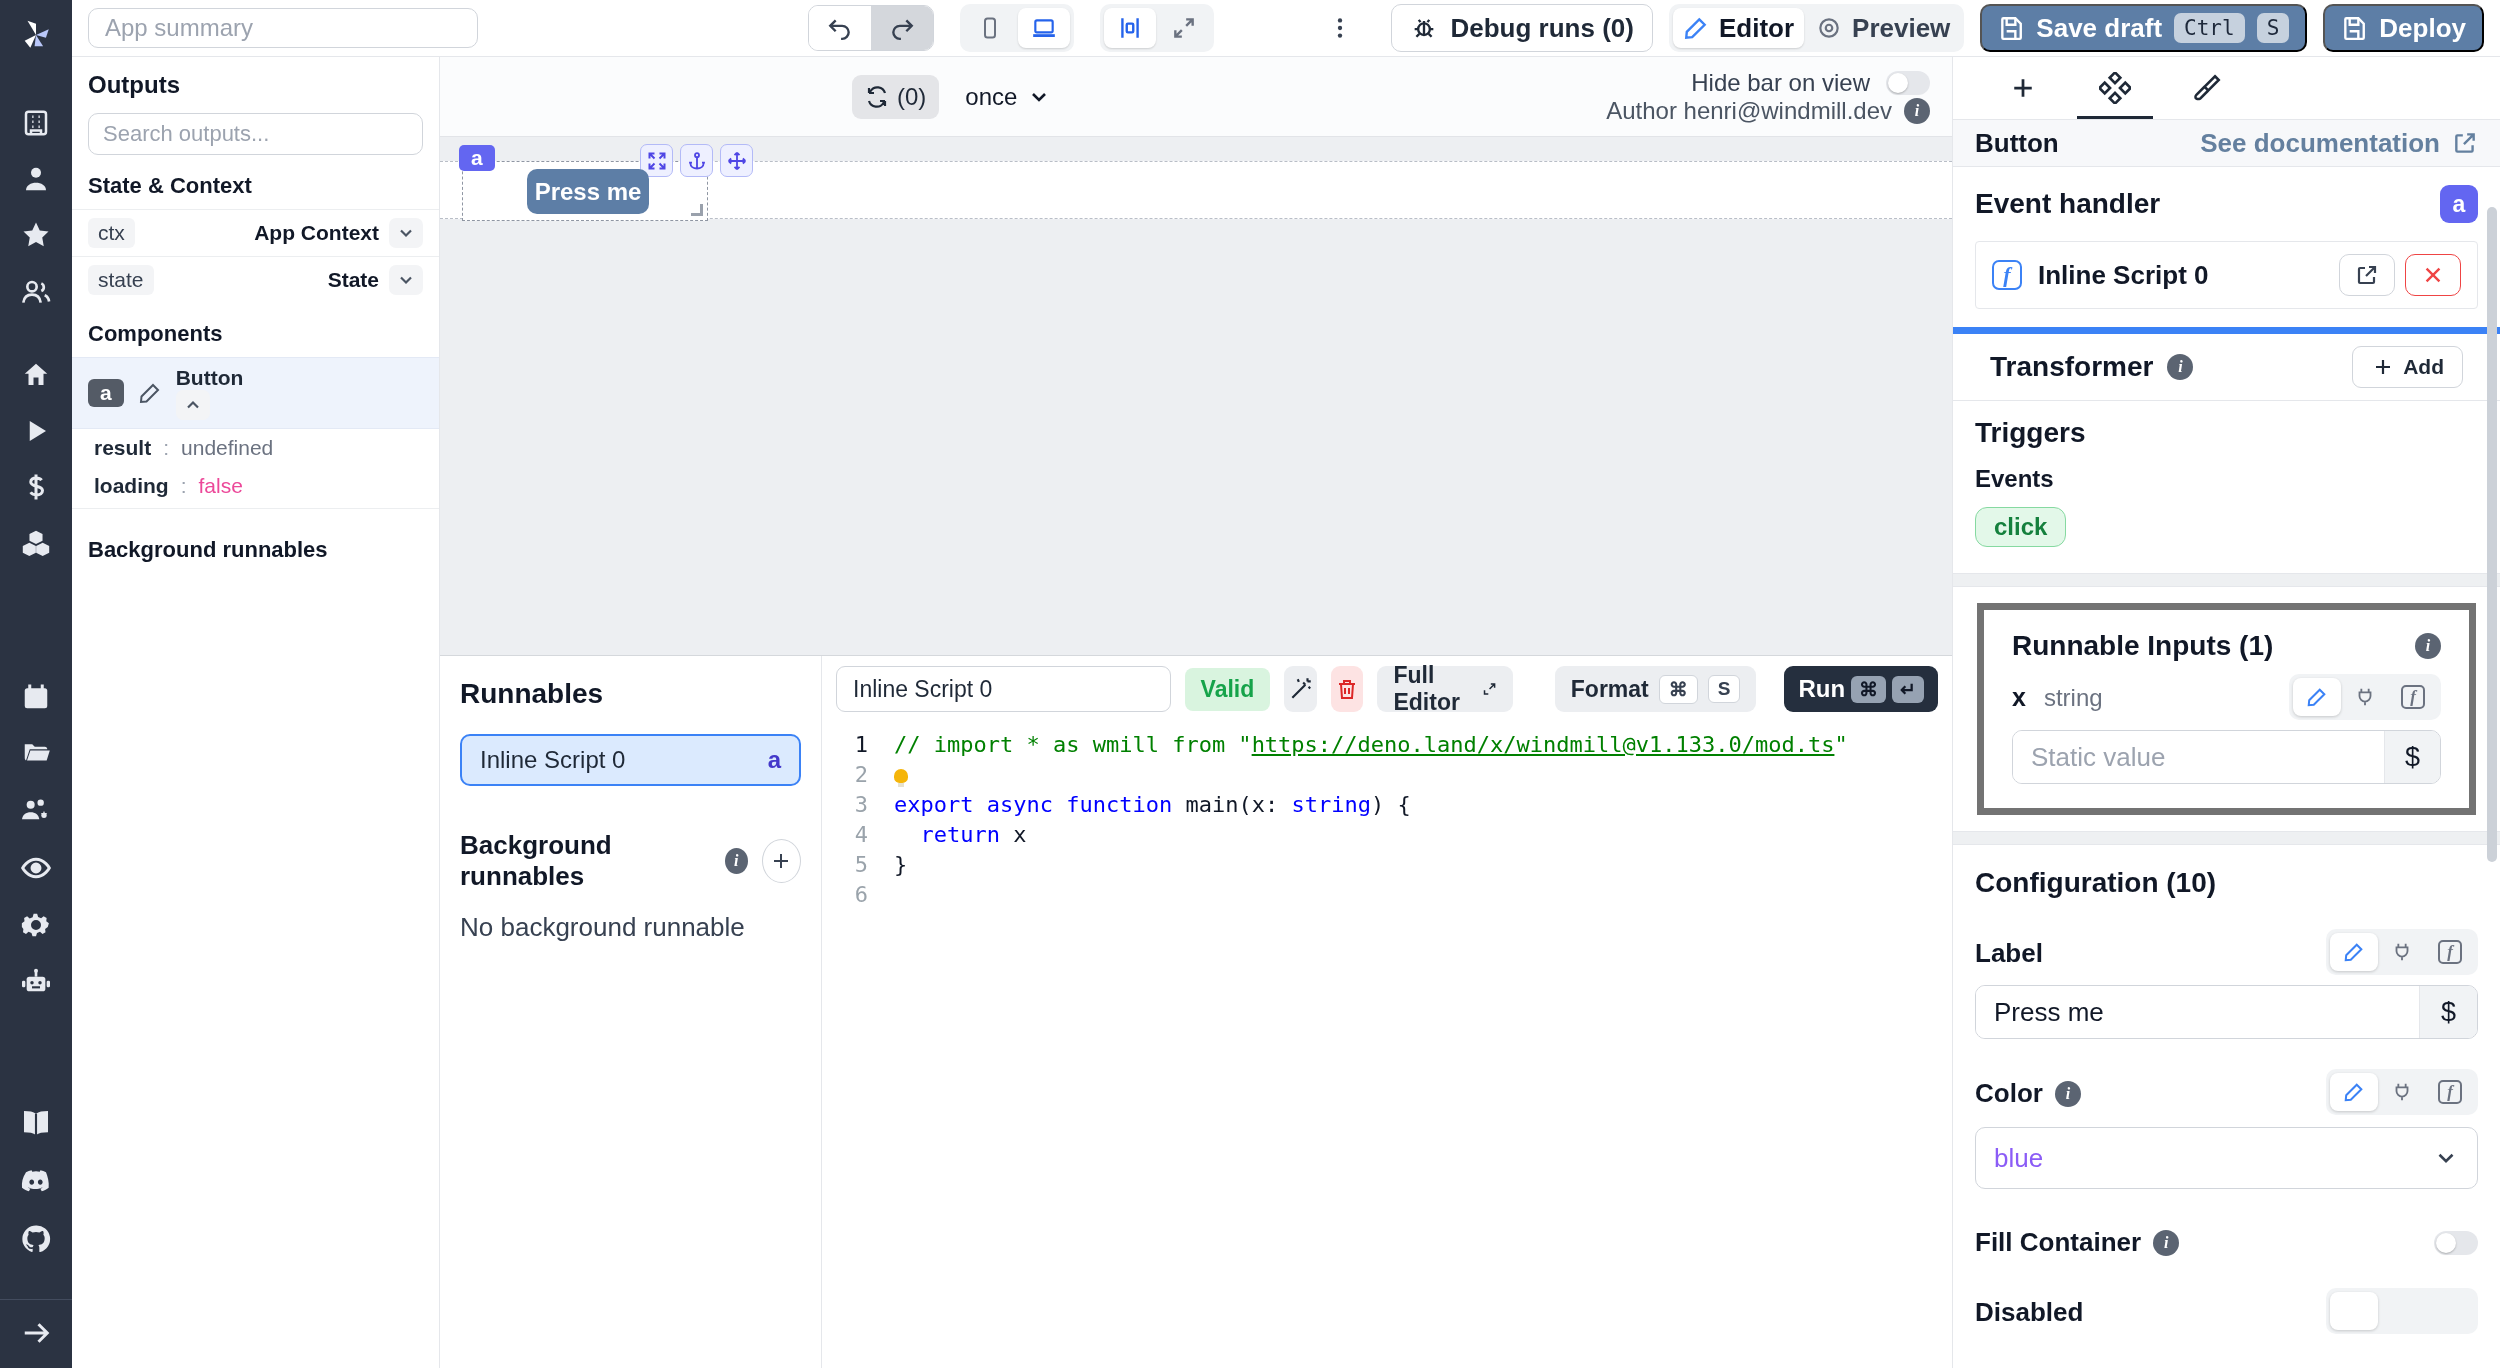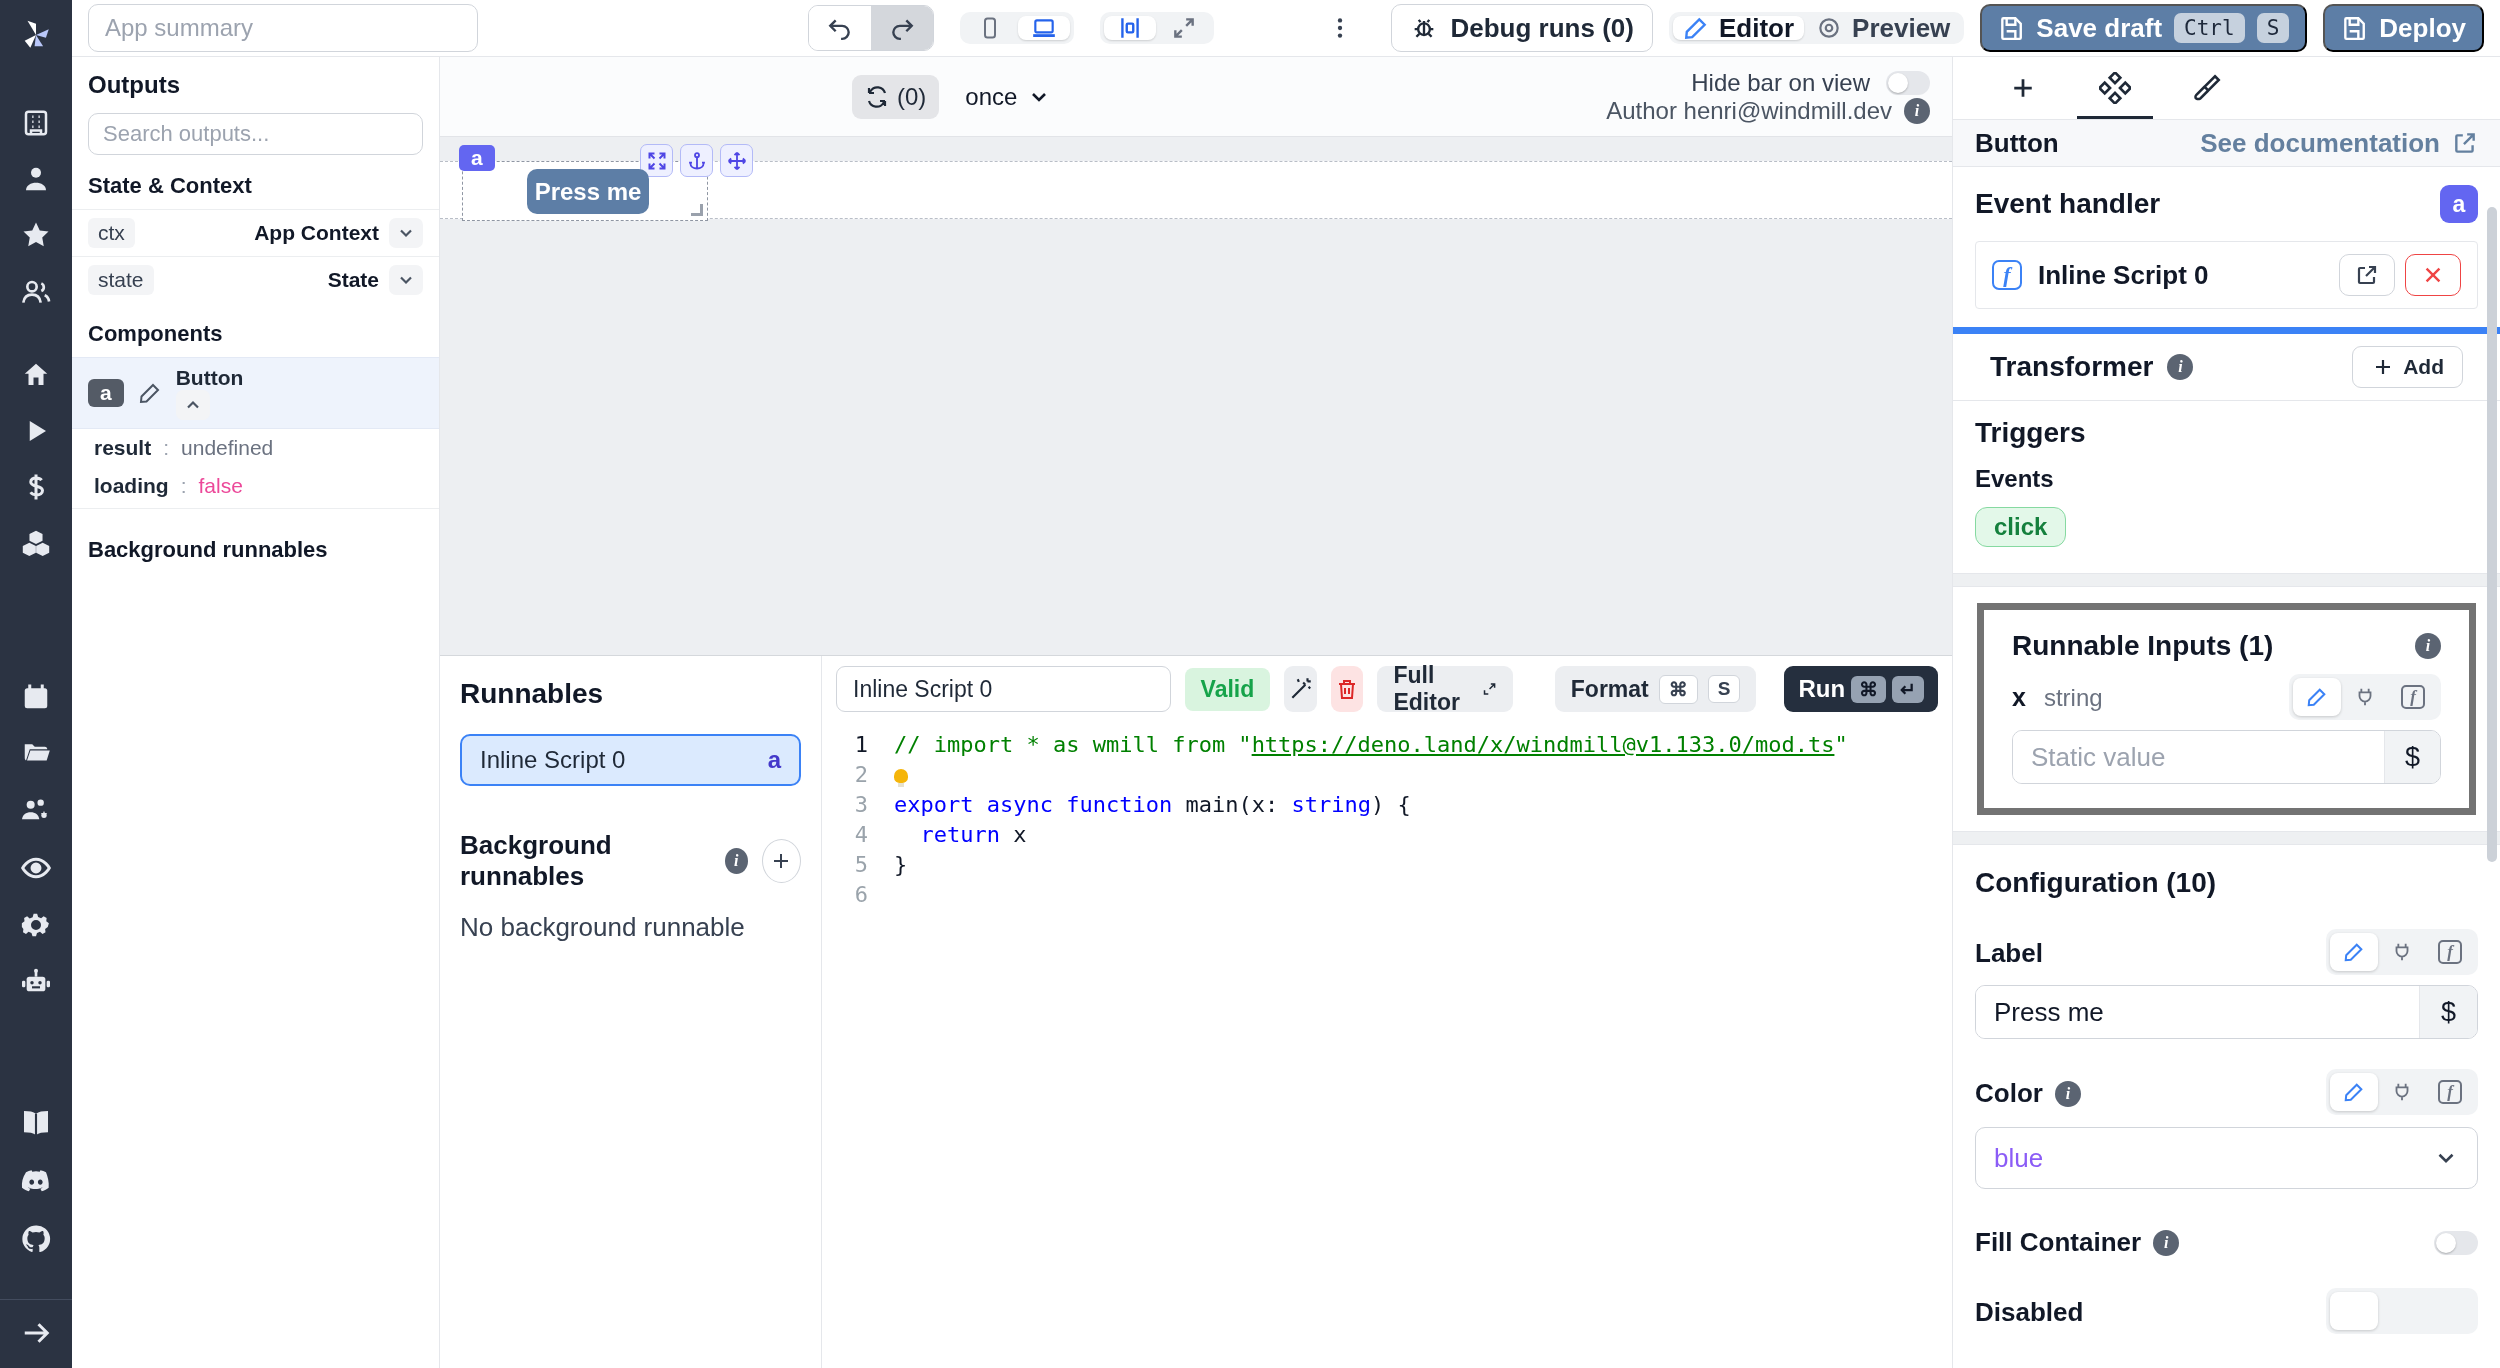--- a/index.html
+++ b/index.html
@@ -14,28 +14,28 @@
   .rail .spacer-sm { height:26px; }
   .rail .spacer-lg { height:96px; }
   .rail .push { margin-top:auto; }
   .rail .rdiv { width:72px; height:1px; background:#434c5e; margin:18px 0; }
 
   
   .main { flex:1; display:flex; flex-direction:column; min-width:0; }
 
   
   .topbar { height:57px; background:#fff; border-bottom:1px solid #e5e7eb; display:flex; align-items:center; padding:0 16px; flex:none; }
-  .app-summary { width:390px; height:48px; border:1px solid #d1d5db; border-radius:10px; padding:0 16px; font-size:24px; color:#374151; outline:none; font-family:"Liberation Sans",sans-serif; }
+  .app-summary { width:390px; height:40px; border:1px solid #d1d5db; border-radius:10px; padding:0 16px; font-size:24px; color:#374151; outline:none; font-family:"Liberation Sans",sans-serif; }
   .app-summary::placeholder { color:#9ca3af; }
   .tb-center { display:flex; align-items:center; gap:26px; margin-left:330px; }
   .seg-frame { display:flex; border:1px solid #d1d5db; border-radius:10px; overflow:hidden; }
   .seg-frame .half { width:62px; height:44px; display:flex; align-items:center; justify-content:center; color:#374151; background:#fff; }
   .seg-frame .half.pressed { background:#d4d7dc; }
   .pillgroup { display:flex; background:#f1f3f5; border-radius:10px; padding:4px; gap:2px; }
-  .pillgroup .pg-btn { min-width:52px; height:24px; padding:0 10px; display:flex; align-items:center; justify-content:center; gap:10px; border-radius:8px; color:#6b7280; font-size:26px; font-weight:600; }
+  .pillgroup .pg-btn { min-width:52px; height:40px; padding:0 10px; display:flex; align-items:center; justify-content:center; gap:10px; border-radius:8px; color:#6b7280; font-size:26px; font-weight:600; }
   .pillgroup .pg-btn.active { background:#fff; box-shadow:0 1px 2px rgba(0,0,0,.15); color:#2563eb; }
   .pillgroup .pg-btn.active .lbl { color:#111827; }
   .pg-btn .lbl { color:#374151; font-weight:600; }
   .tb-right { margin-left:auto; display:flex; align-items:center; gap:16px; }
   .kebab { color:#374151; margin-right:22px; display:flex; }
   .btn-outline { display:flex; align-items:center; gap:12px; border:1px solid #d1d5db; border-radius:10px; background:#fff; padding:0 18px; height:48px; font-size:26px; font-weight:600; color:#1f2937; }
   .btn-blue { display:flex; align-items:center; gap:12px; border-radius:10px; background:#5d7ea6; padding:0 16px; height:48px; font-size:26px; font-weight:700; color:#fff; }
   .kbd-blue { background:#c6d1de; color:#1e293b; border-radius:7px; padding:3px 10px; font-size:21px; font-family:"DejaVu Sans Mono",monospace; font-weight:400; }
 
   

